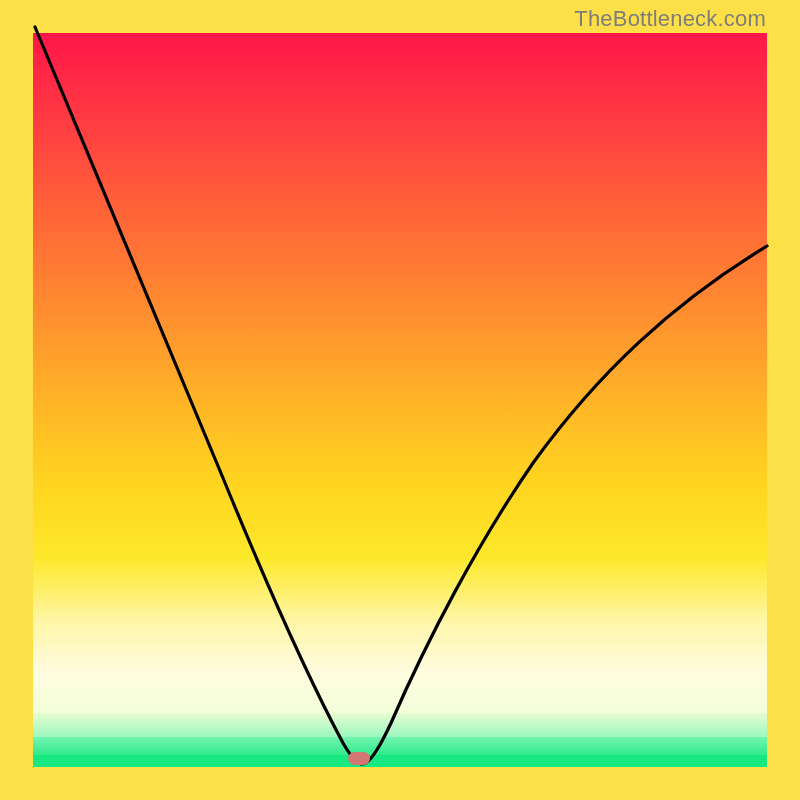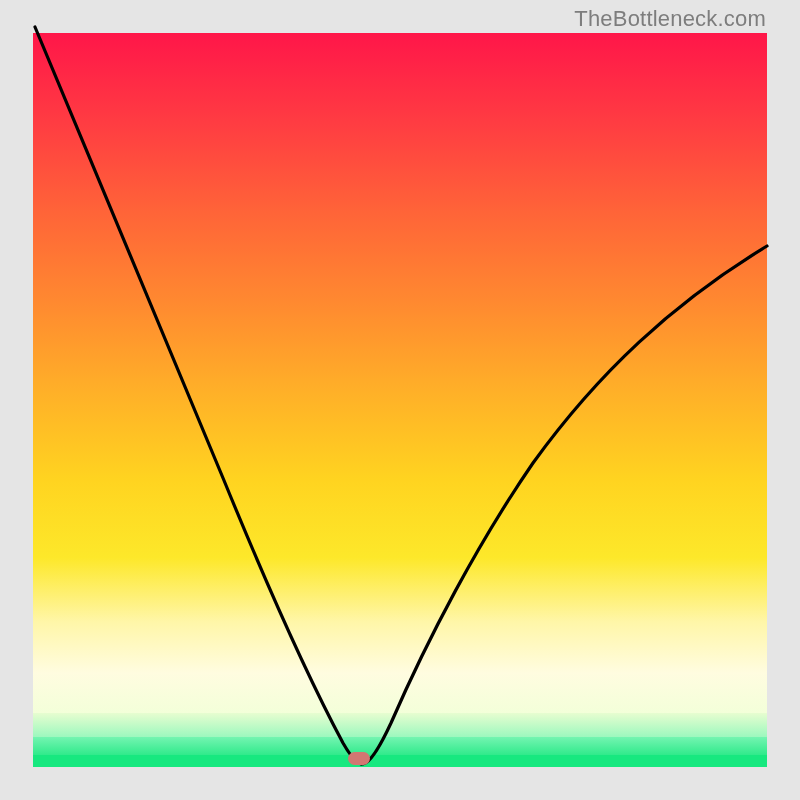--- a/index.html
+++ b/index.html
@@ -10,21 +10,21 @@
     background: #000;
     overflow: hidden;
     font-family: Arial, Helvetica, sans-serif;
   }
   .frame {
     position: absolute;
     left: 0;
     top: 0;
     width: 800px;
     height: 800px;
-    background: #e5e5e5;
+    background: #fde047;
     box-sizing: border-box;
   }
   .plot-area {
     position: absolute;
     left: 33px;
     top: 33px;
     width: 734px;
     height: 734px;
     
     background:

